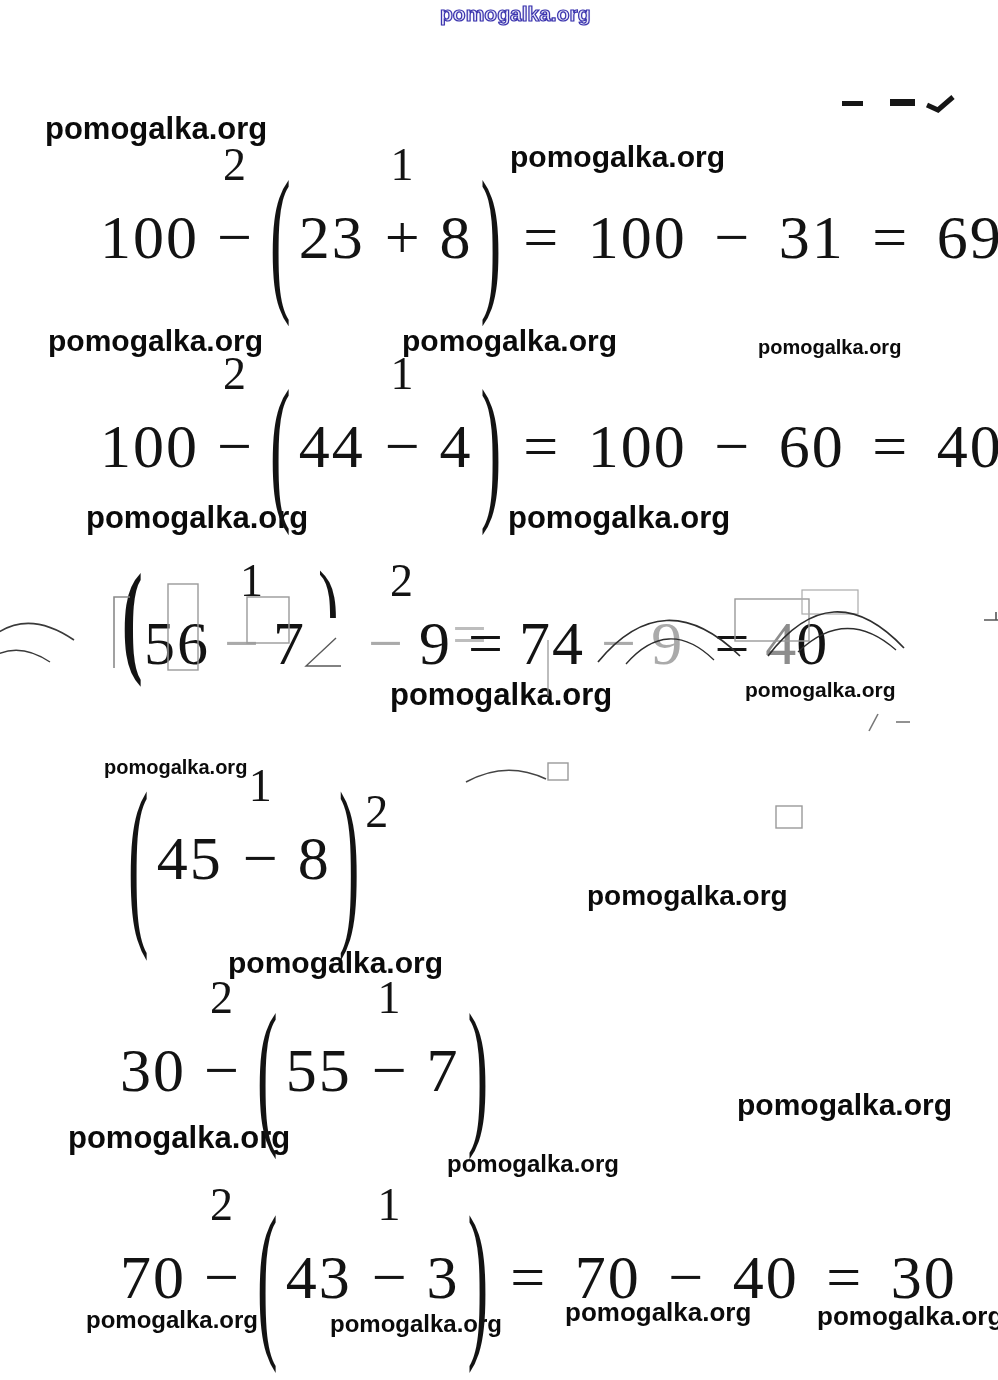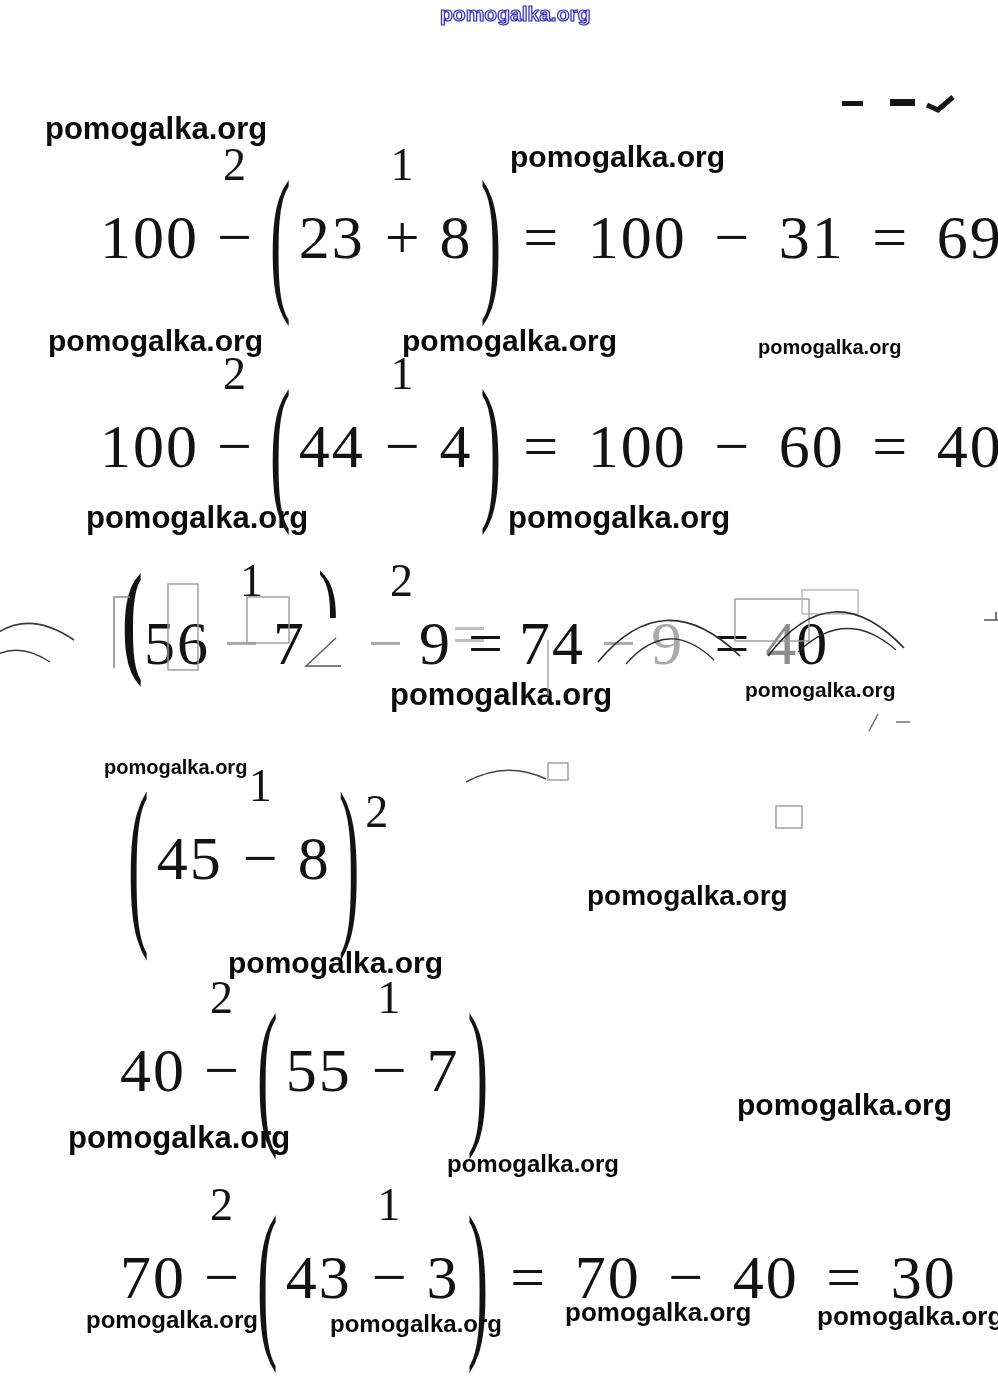--- a/index.html
+++ b/index.html
@@ -119,21 +119,21 @@
   <div class="mline p30" style="left:128px;top:762px;height:192px;">
     <span class="paren">(</span>
     <span class="inner">
       <span class="num">45</span><span class="op"><span>−</span><span class="sup">1</span></span><span class="num">8</span>
     </span>
     <span class="paren">)</span>
     <span class="sup2">2</span>
   </div>
 
   <div class="mline" style="left:120px;top:982px;height:176px;">
-    <span class="num">40</span>
+    <span class="num">30</span>
     <span class="op"><span>−</span><span class="sup">2</span></span>
     <span class="paren">(</span>
     <span class="inner">
       <span class="num">55</span><span class="op"><span>−</span><span class="sup">1</span></span><span class="num">7</span>
     </span>
     <span class="paren">)</span>
   </div>
 
   <div class="mline p28" style="left:120px;top:1189px;height:176px;">
     <span class="num">70</span>

